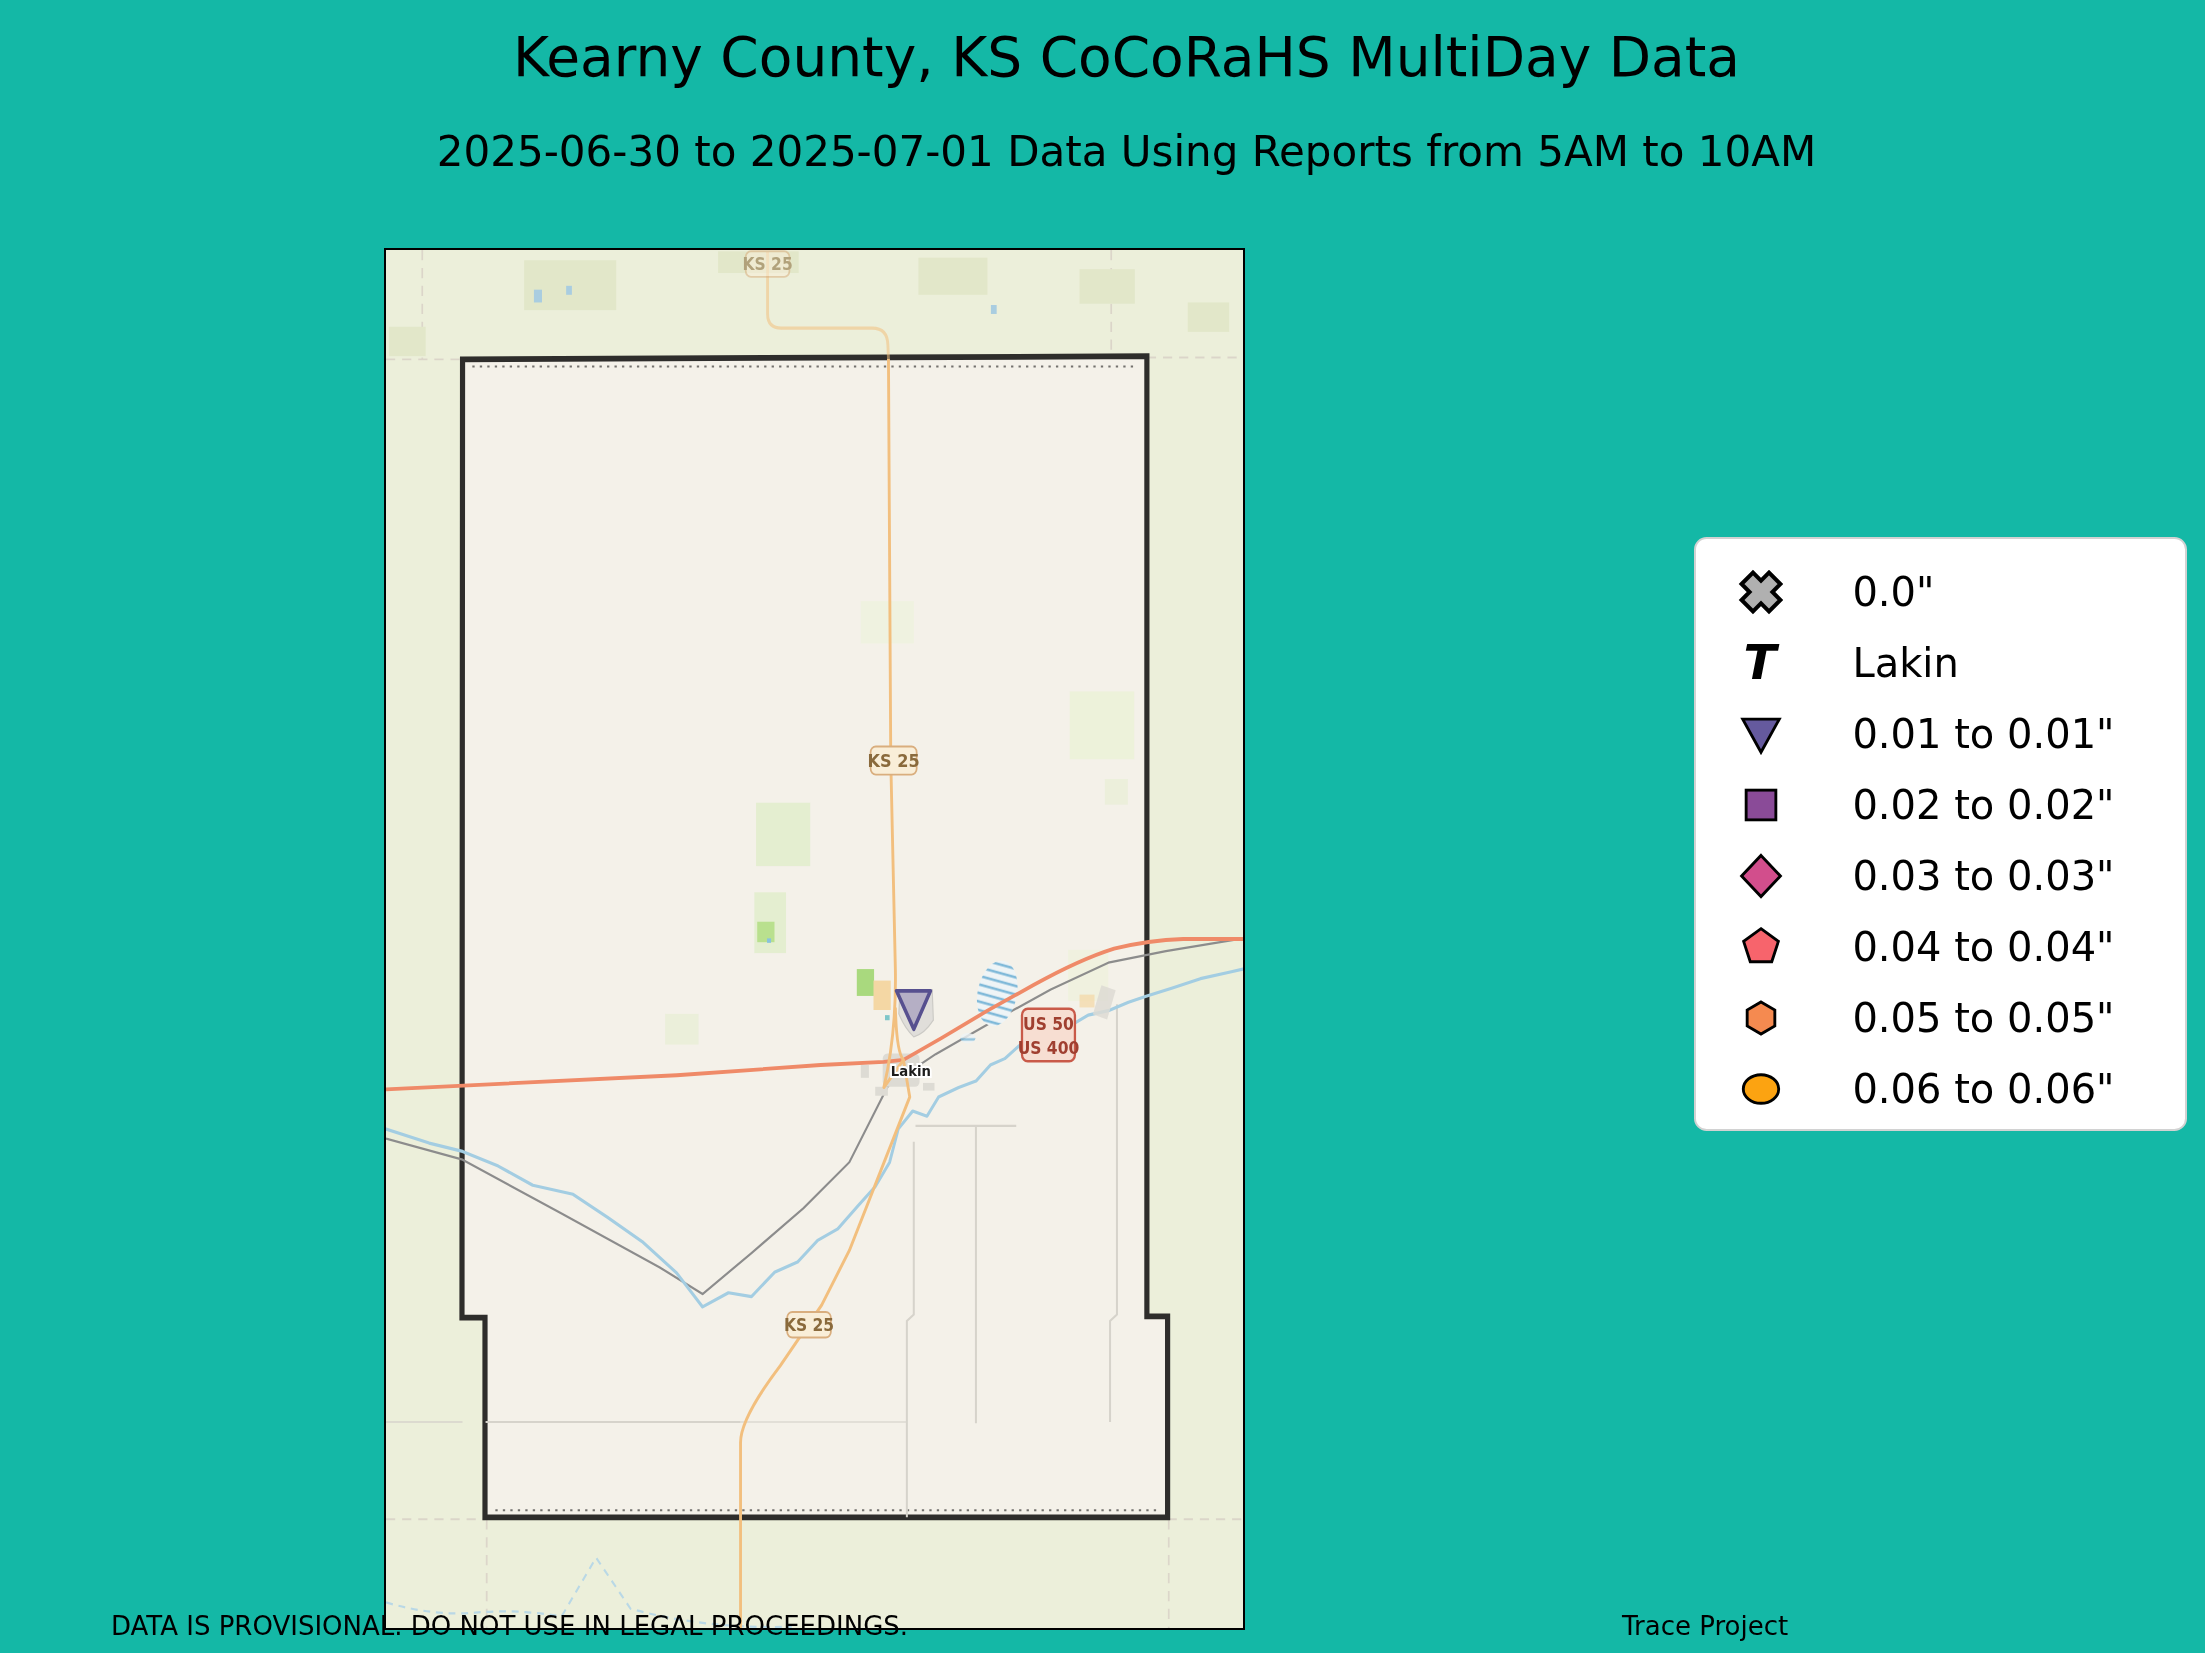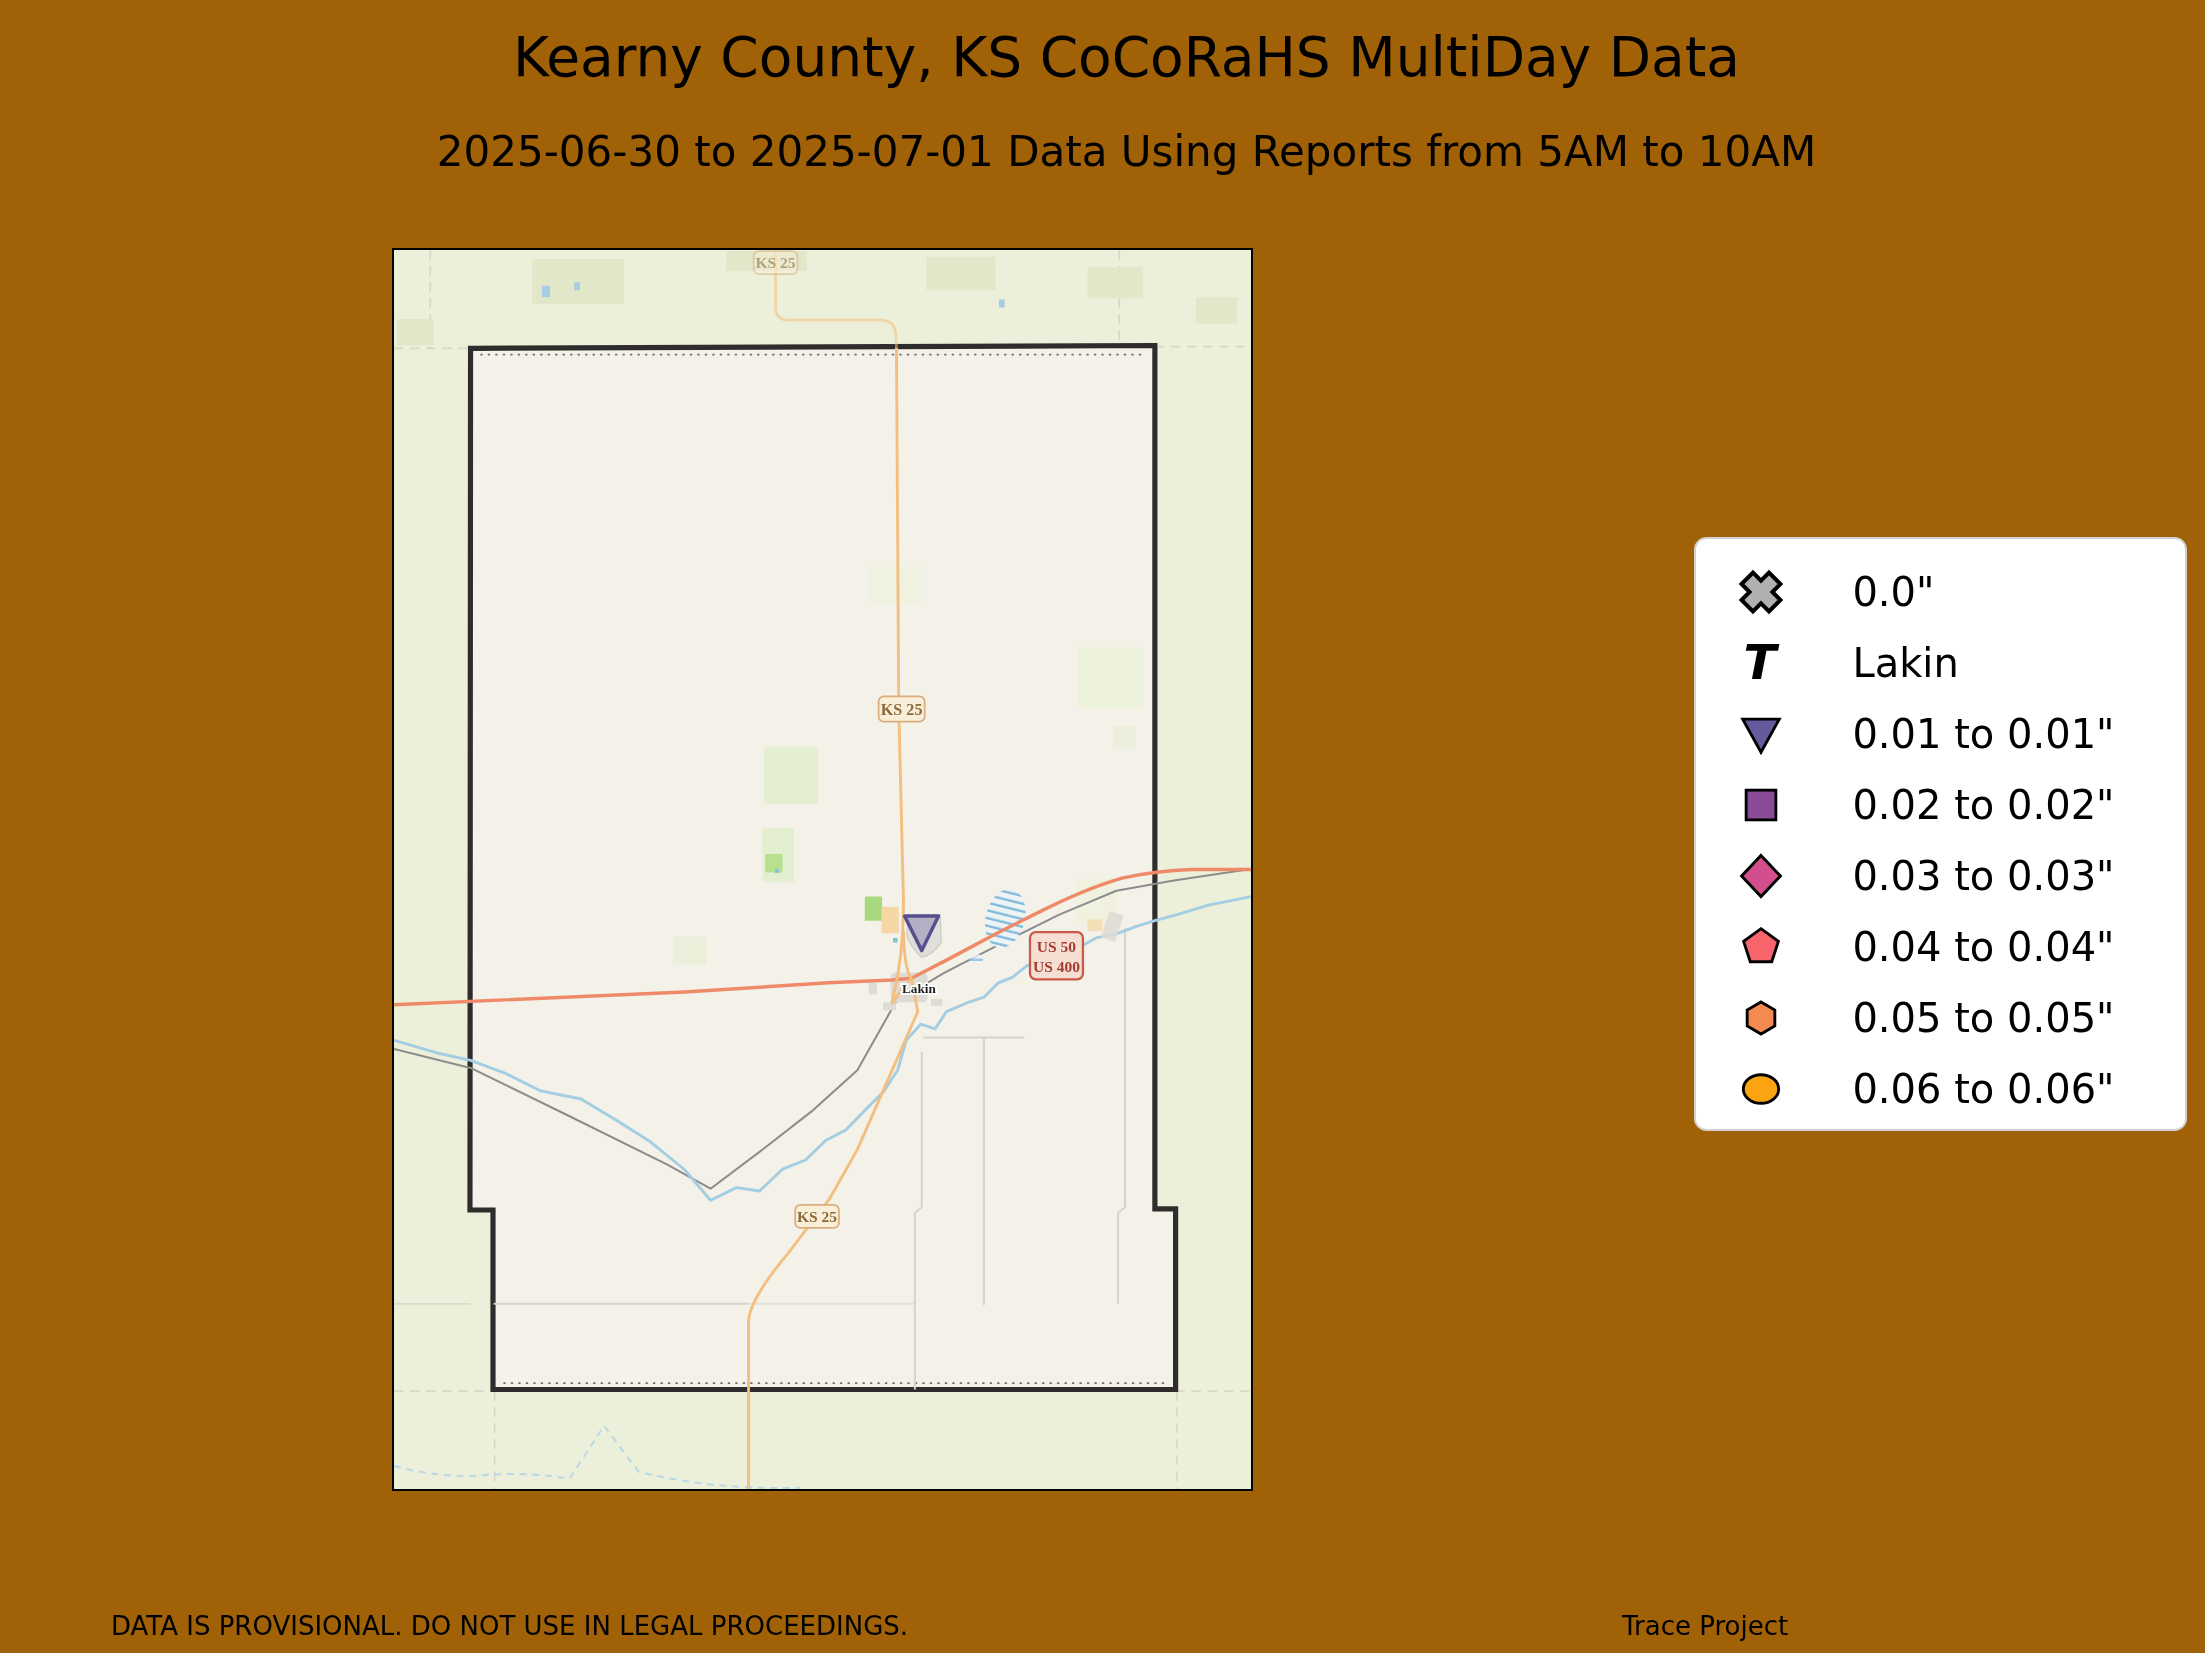--- a/index.html
+++ b/index.html
@@ -1,23 +1,23 @@
 <!DOCTYPE html>
 <html style="font-size:9.2px"><head>
 <meta charset="utf-8">
 <style>
   html,body{margin:0;padding:0;background:#ffffff;}
-  .fig{position:relative;width:2205px;height:1654px;background:#a16207;overflow:hidden;
+  .fig{position:relative;width:2205px;height:1654px;background:#14b8a6;overflow:hidden;
        font-family:"DejaVu Sans","Liberation Sans",sans-serif;color:#000;}
   .title{position:absolute;top:25px;left:24px;width:2205px;text-align:center;
          font-size:55px;font-weight:400;letter-spacing:0;}
   .subtitle{position:absolute;top:127px;left:24px;width:2205px;text-align:center;
             font-size:42px;font-weight:400;}
-  .map{position:absolute;left:392px;top:248px;width:861px;height:1243px;
-       border:2.9px solid #000;box-sizing:border-box;font-family:Liberation Serif, serif;}
+  .map{position:absolute;left:384px;top:248px;width:861px;height:1382px;
+       border:2.9px solid #000;box-sizing:border-box;}
   .map svg{position:absolute;left:0;top:0;width:100%;height:100%;display:block;}
   .legend{position:absolute;left:1694px;top:537px;width:493px;height:594px;
           background:#ffffff;border:2.3px solid #d2d2d2;border-radius:12.6px;
           box-sizing:border-box;padding:17px 0 0 27.6px;}
   .lg-row{display:flex;align-items:center;height:71px;}
   .lg-marker{width:48px;height:48px;margin-left:13.8px;margin-right:67px;flex:none;}
   .lg-label{font-size:40px;line-height:1;white-space:nowrap;}
   .footer{position:absolute;font-size:26px;line-height:37px;white-space:pre;}
   .footer.left{left:111px;top:1534px;}
   .footer.right{left:1622px;top:1534px;}

